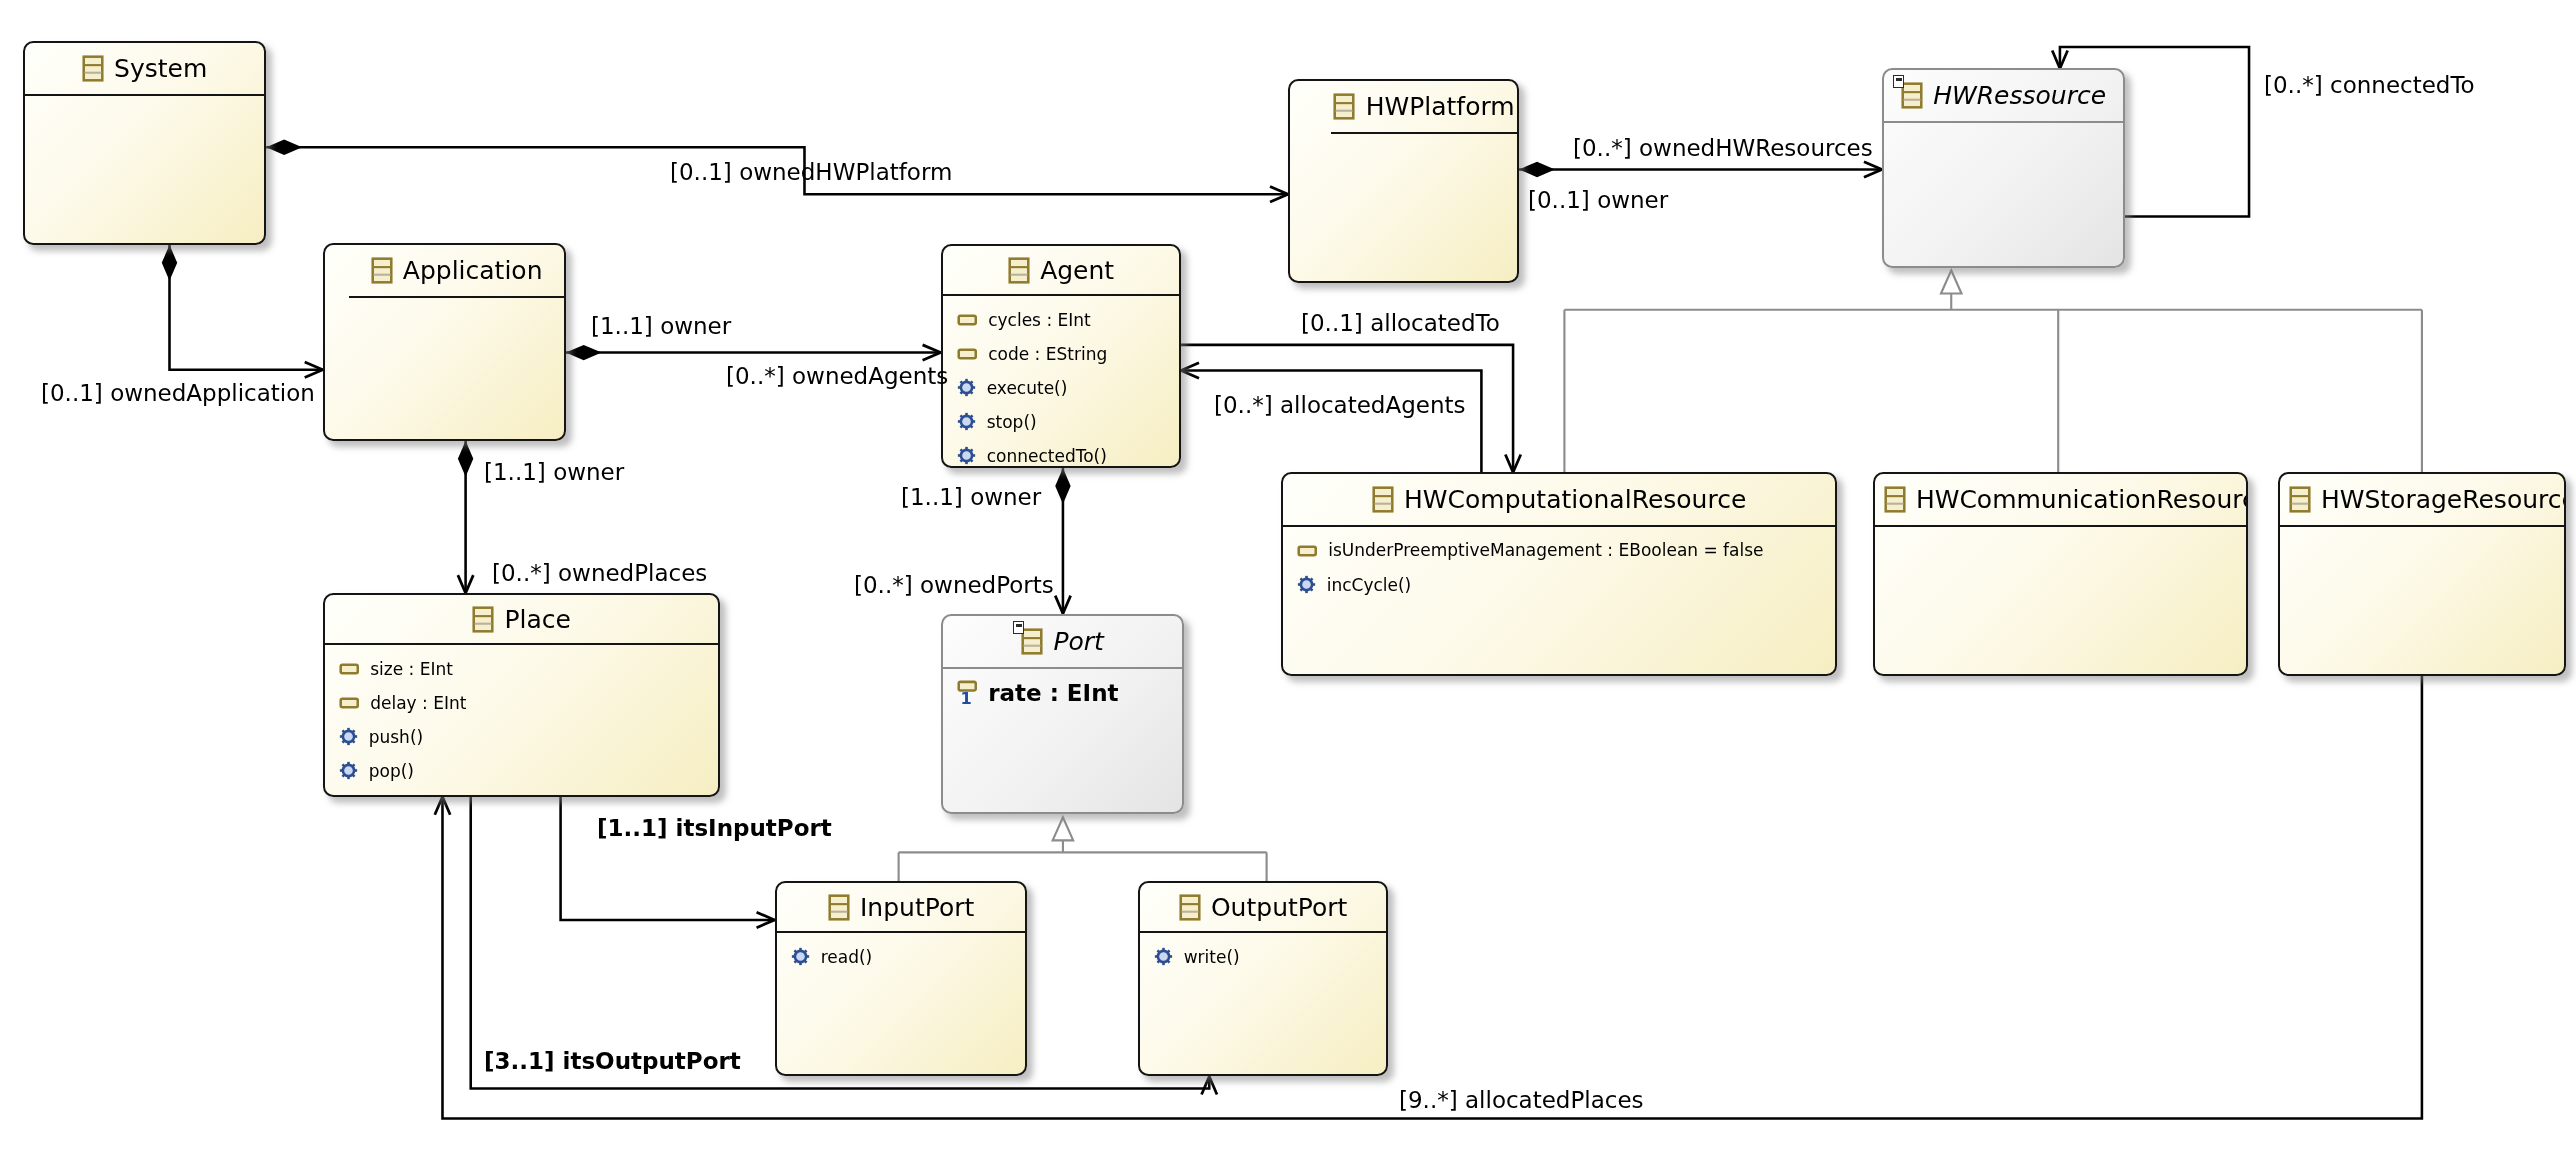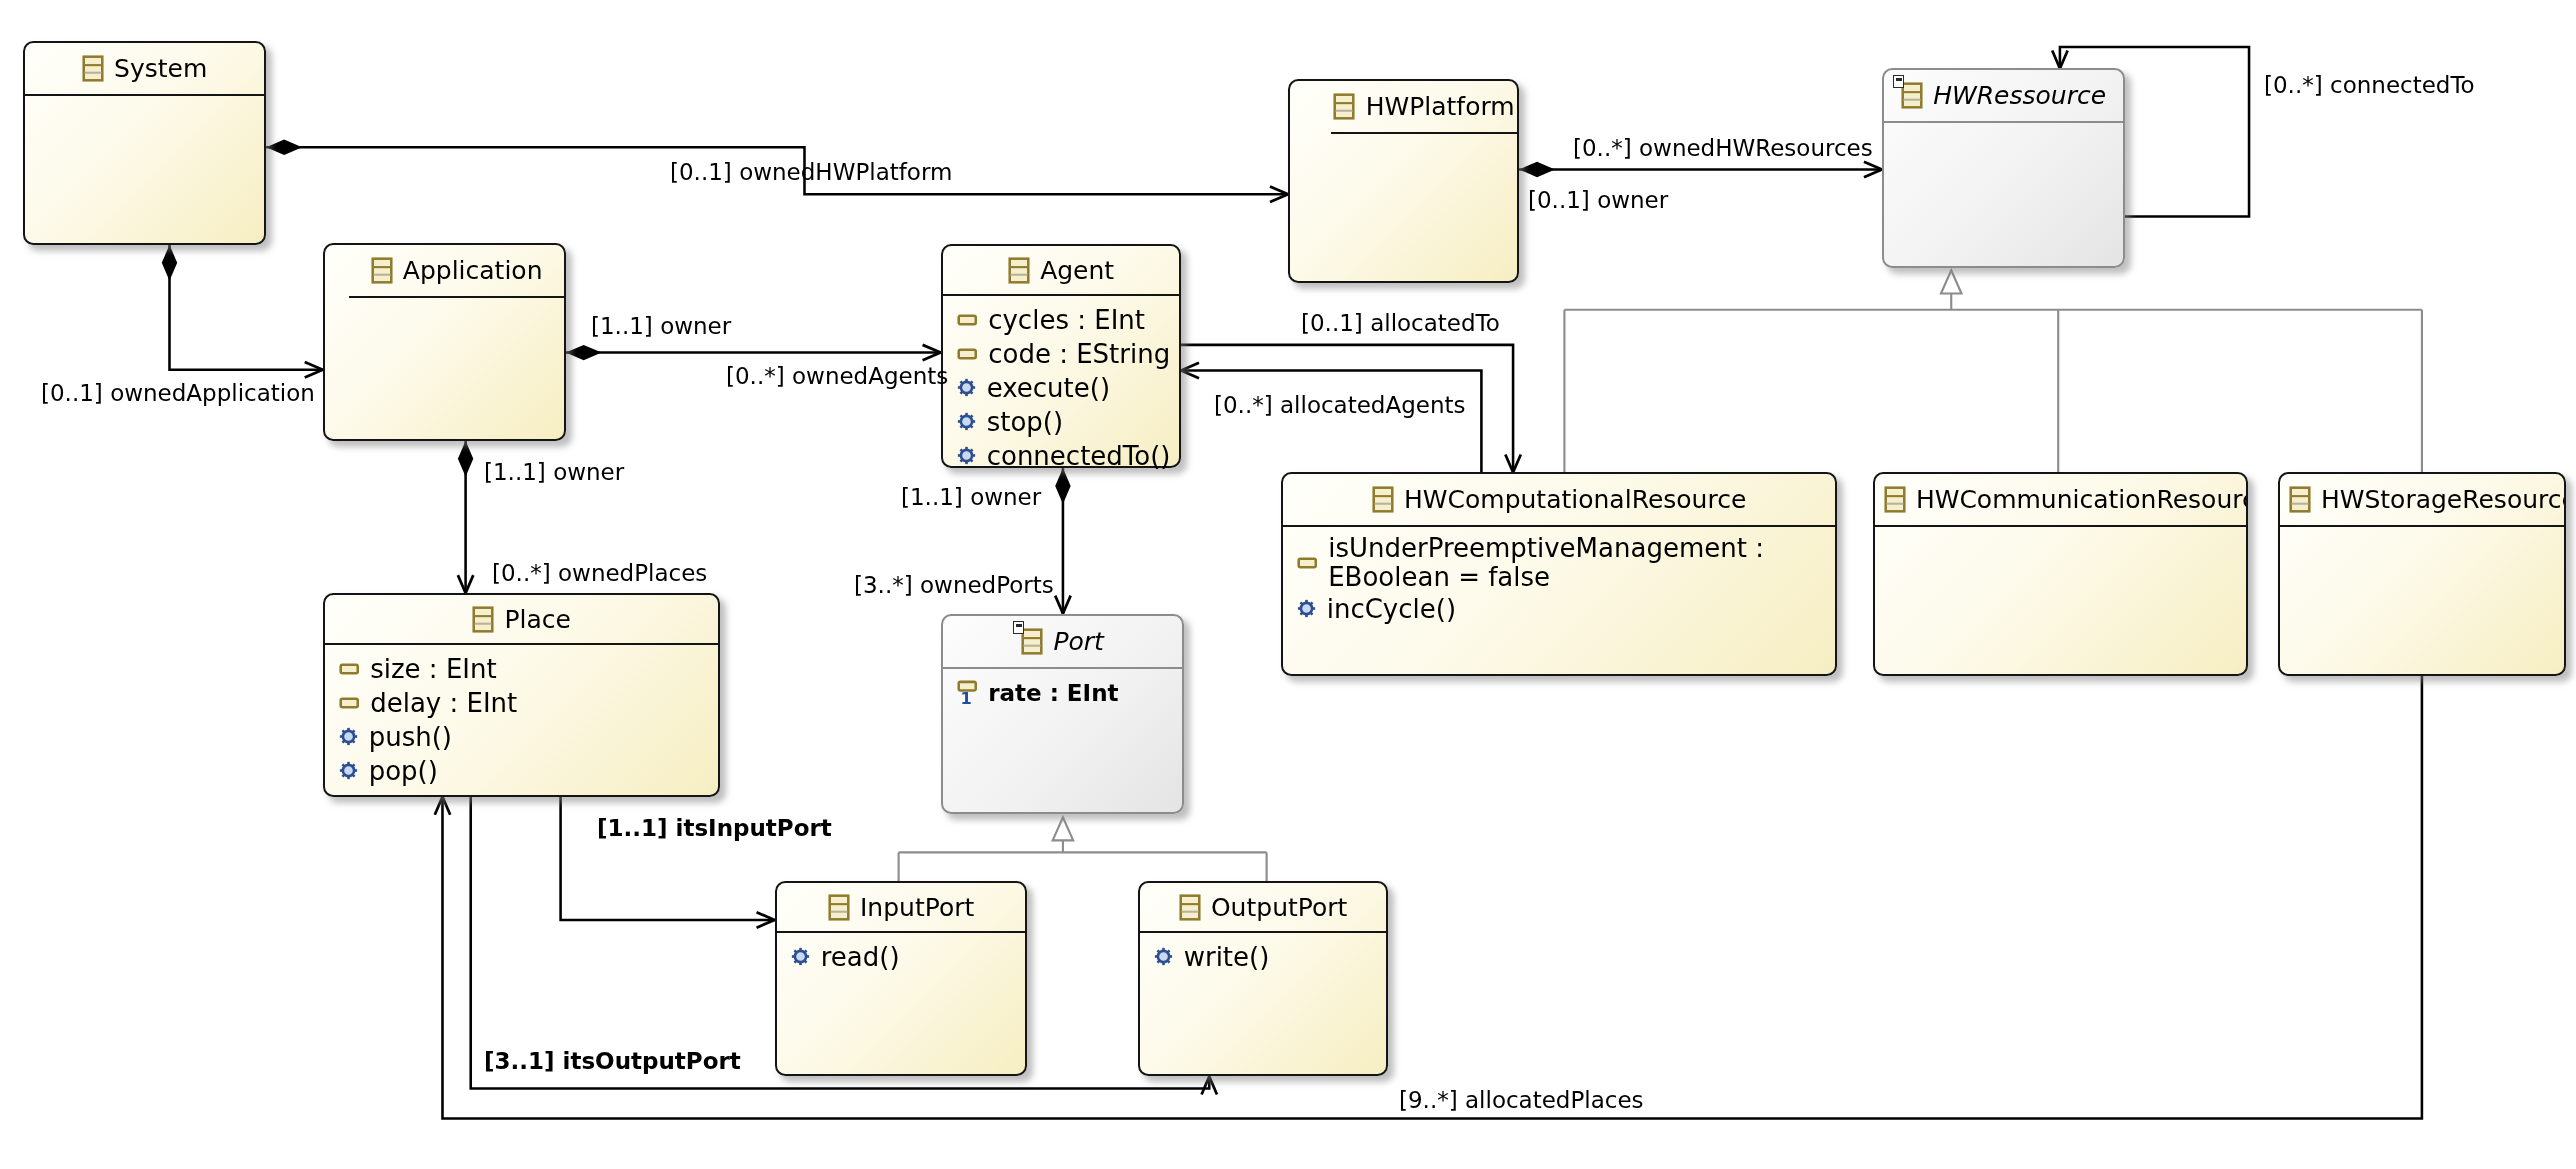--- a/index.html
+++ b/index.html
@@ -11,21 +11,21 @@
          background:linear-gradient(135deg,#fffffb 0%,#fdfaea 45%,#f6eec2 100%);
          box-shadow:5.1px 5.1px 6px rgba(130,130,130,.5);box-sizing:border-box;}
   .clazz.abstract{border-color:#8c8c8c;
          background:linear-gradient(135deg,#fdfdfd 0%,#f2f2f2 55%,#e4e4e4 100%);}
   .clazz-header{height:51px;display:flex;align-items:center;justify-content:center;gap:10.3px;
          border-bottom:2.6px solid #141414;white-space:nowrap;overflow:hidden;padding:0 5.1px;}
   .clazz.abstract .clazz-header{border-bottom-color:#8c8c8c;}
   .clazz-name{font-size:25px;color:#000;}
   .clazz.abstract .clazz-name{font-style:italic;}
   .clazz-body{padding:6.8px 5.1px 3.4px 13.7px;}
-  .member{display:flex;align-items:center;gap:11px;min-height:34px;font-size:26px;color:#000;}
+  .member{display:flex;align-items:center;gap:11px;min-height:34px;font-size:17px;color:#000;}
   .member.wrap{align-items:center;}
   .member.wrap .member-text{display:block;line-height:29px;}
   .member.bold{font-weight:bold;font-size:23px;}
   .icon-wrap{position:relative;flex:0 0 auto;display:inline-flex;}
   .abstract-badge{position:absolute;left:-7.7px;top:-6.8px;width:11px;height:13px;background:#fff;
          border:1.7px solid #2b2b2b;box-sizing:border-box;}
   .abstract-badge:after{content:"";position:absolute;left:1.7px;top:1.7px;right:1.7px;height:3.4px;background:#2b2b2b;}
 
   .elabel{position:absolute;font-size:23px;color:#000;white-space:nowrap;line-height:27px;}
   .elabel.bold{font-weight:bold;}
@@ -418,19 +418,19 @@
   <div class="elabel" style="left:591px;top:313px;">[1..1] owner</div>
   <div class="elabel" style="left:726px;top:363px;">[0..*] ownedAgents</div>
   <div class="elabel" style="left:1573px;top:135px;">[0..*] ownedHWResources</div>
   <div class="elabel" style="left:1528px;top:187px;">[0..1] owner</div>
   <div class="elabel" style="left:2264px;top:72px;">[0..*] connectedTo</div>
   <div class="elabel" style="left:1301px;top:310px;">[0..1] allocatedTo</div>
   <div class="elabel" style="left:1214px;top:392px;">[0..*] allocatedAgents</div>
   <div class="elabel" style="left:484px;top:459px;">[1..1] owner</div>
   <div class="elabel" style="left:492px;top:560px;">[0..*] ownedPlaces</div>
   <div class="elabel" style="left:901px;top:484px;">[1..1] owner</div>
-  <div class="elabel" style="left:854px;top:572px;">[3..*] ownedPorts</div>
+  <div class="elabel" style="left:854px;top:572px;">[0..*] ownedPorts</div>
   <div class="elabel bold" style="left:597px;top:815px;">[1..1] itsInputPort</div>
   <div class="elabel bold" style="left:484px;top:1048px;">[3..1] itsOutputPort</div>
   <div class="elabel" style="left:1399px;top:1087px;">[9..*] allocatedPlaces</div>
 
 </div>
 
 
 </body></html>

